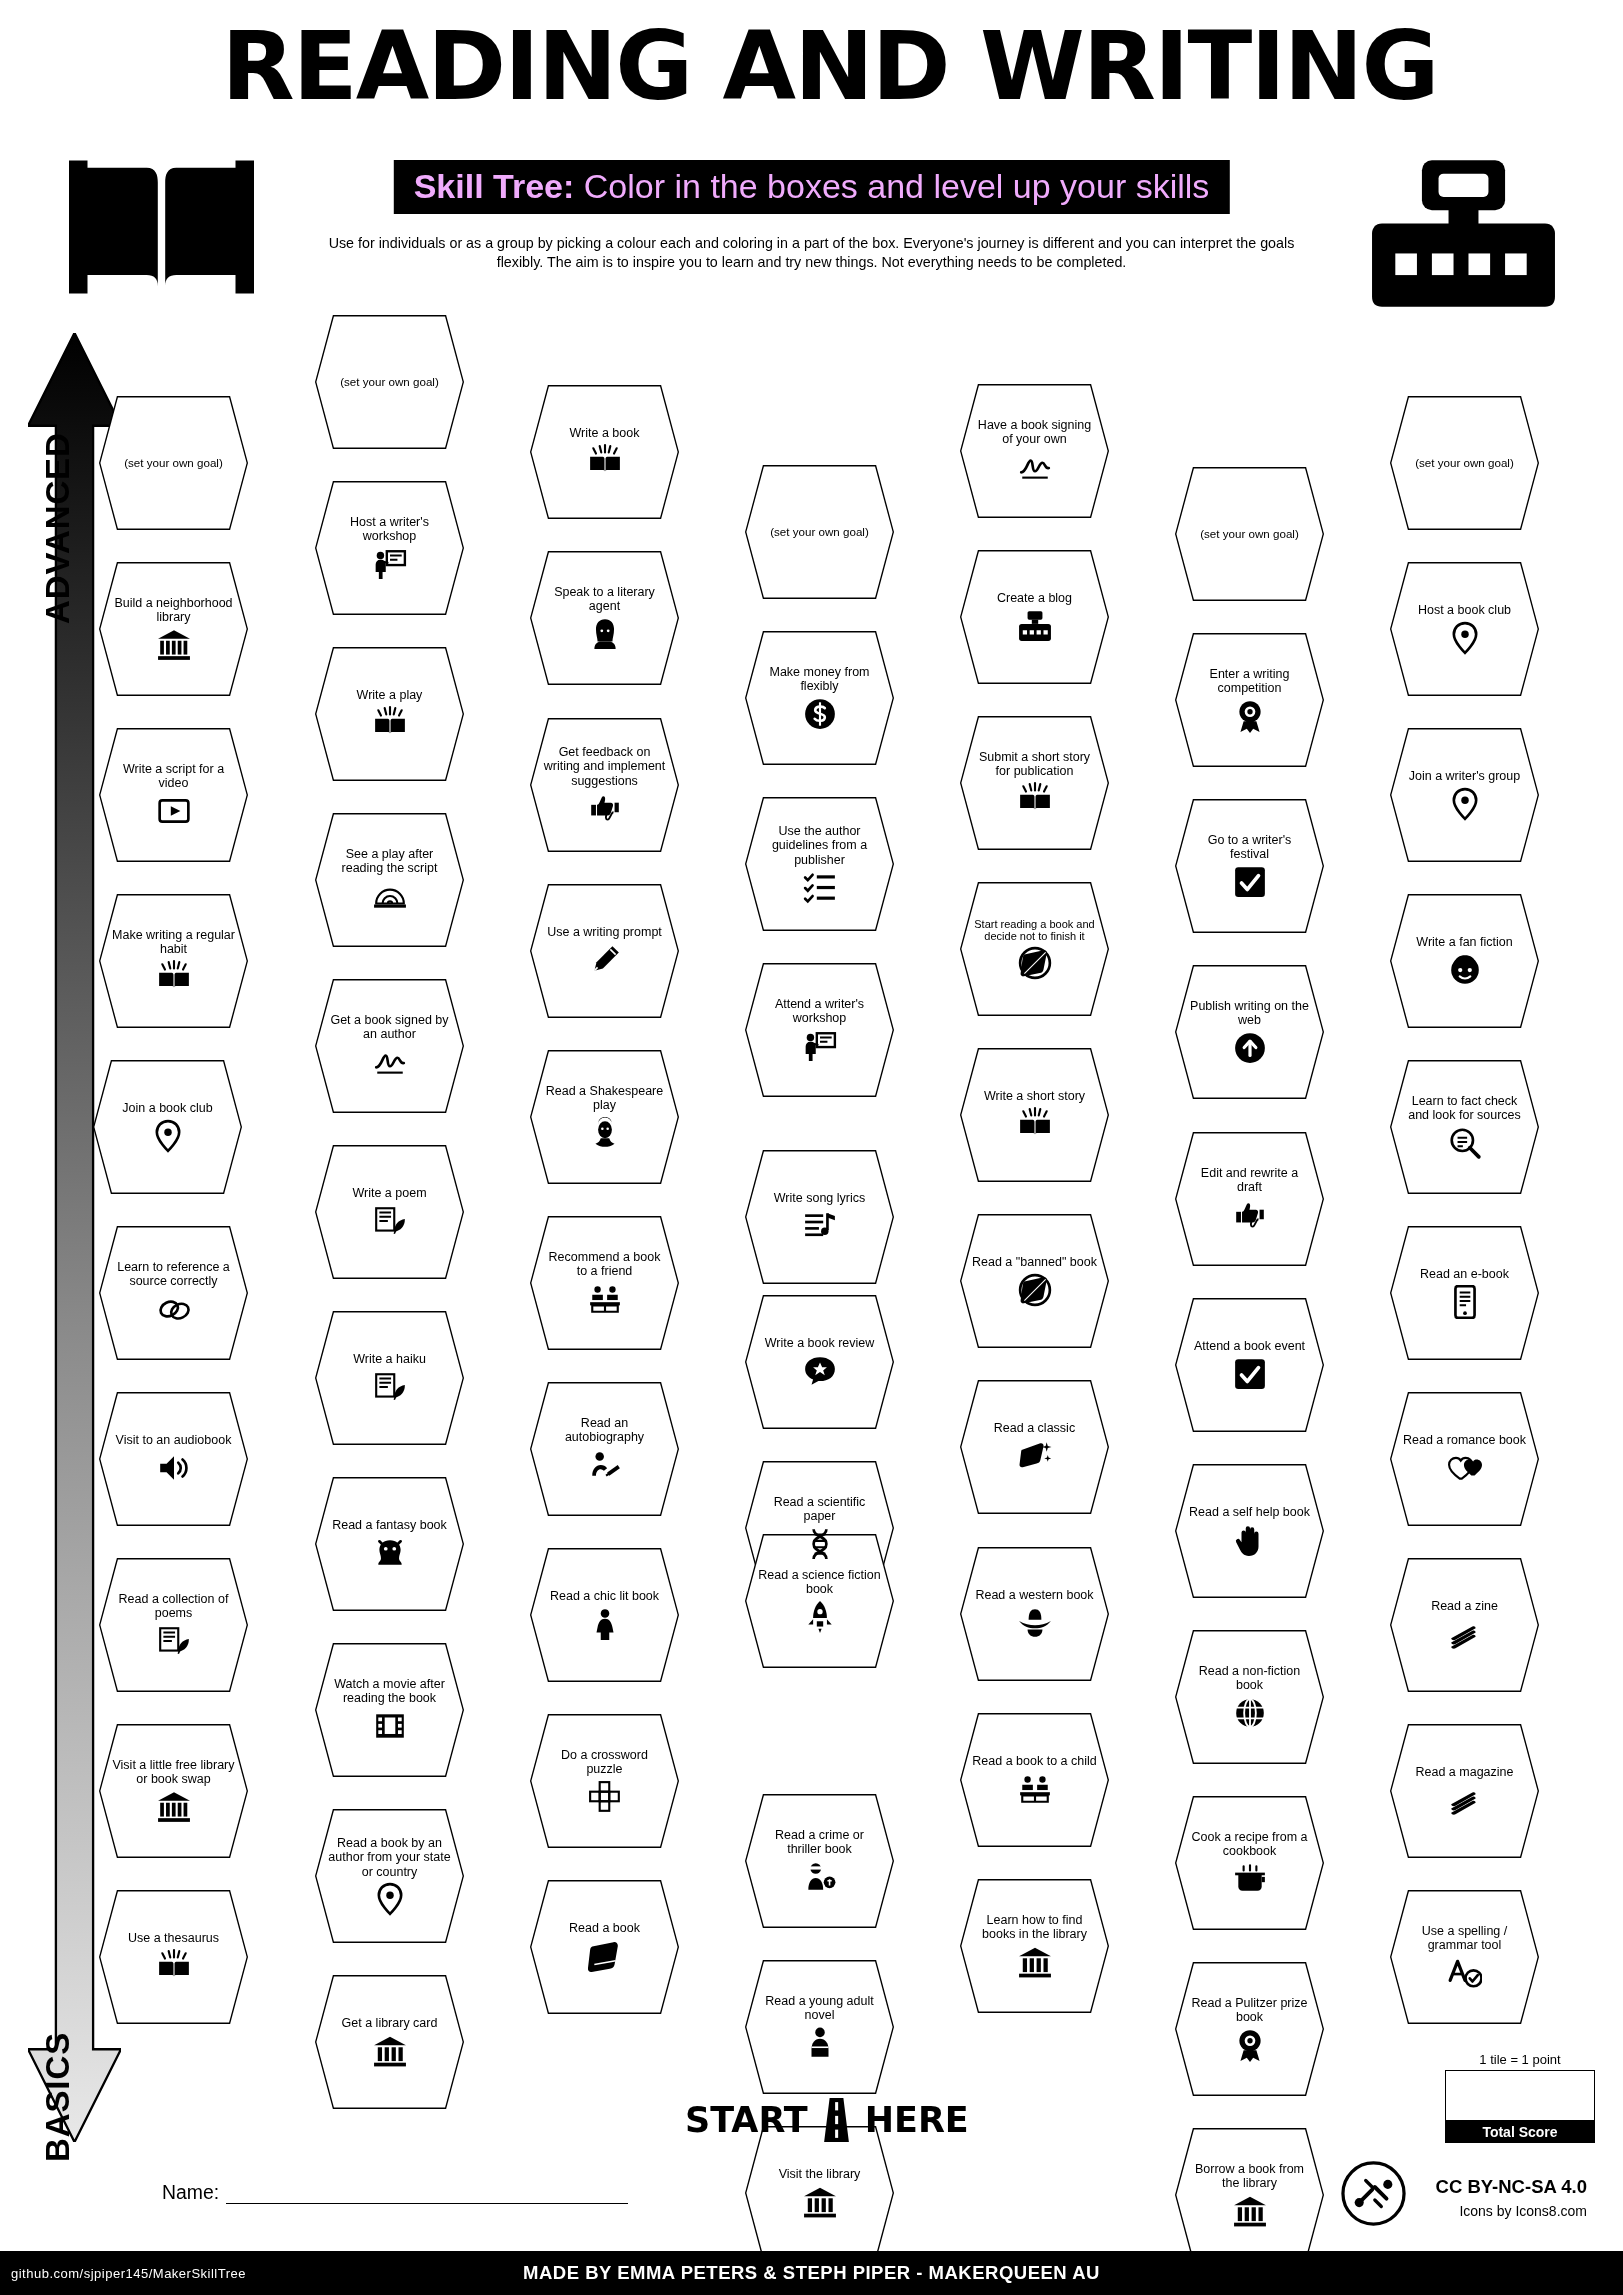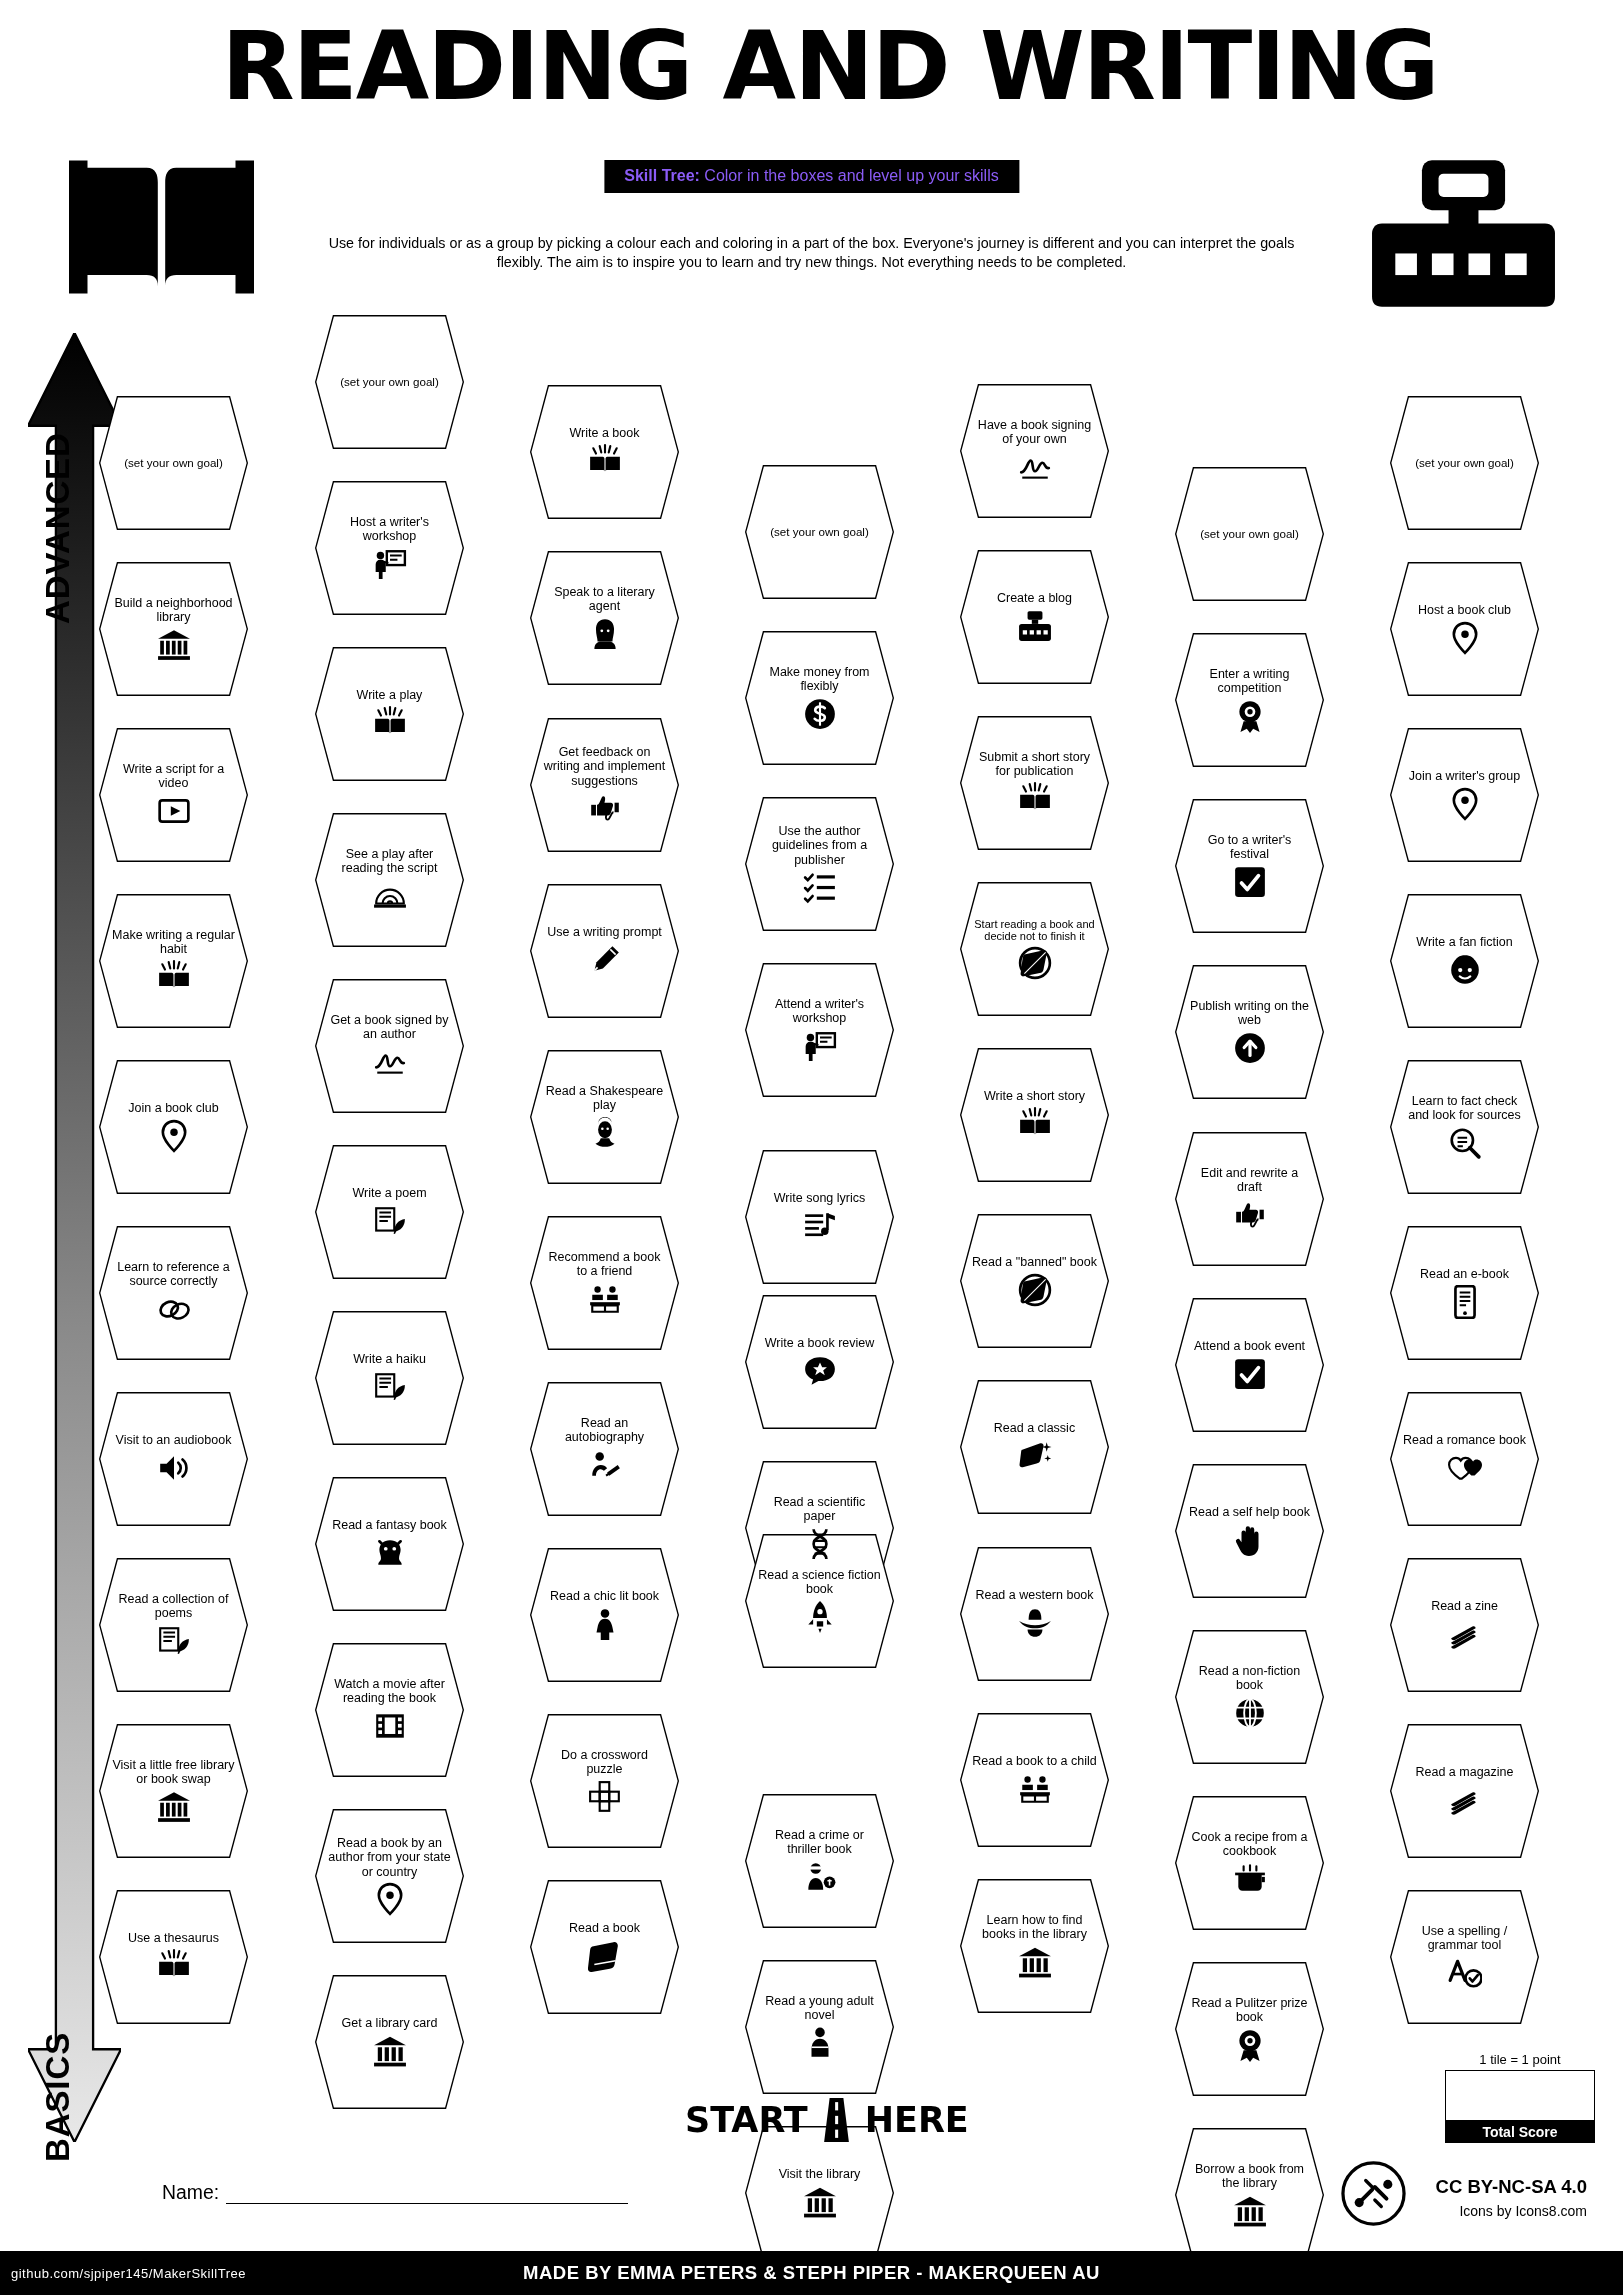--- a/index.html
+++ b/index.html
@@ -24,23 +24,23 @@
     letter-spacing: -1.9px;
     line-height: 1;
     white-space: nowrap;
     padding-left: 36px;
   }
   #subtitle-bar {
     position: absolute;
     top: 160px; left: 50%;
     transform: translateX(-50%);
     background: #000;
-    color: #8b5cf6;
+    color: #f0abfc;
     padding: 7.4px 20.4px;
-    font-size: 16px;
+    font-size: 34px;
     white-space: nowrap;
     font-family: "Liberation Sans", sans-serif;
   }
   #subtitle-bar .lead { font-weight: bold; }
   #intro {
     position: absolute;
     top: 234px; left: 50%;
     transform: translateX(-50%);
     width: 971px;
     text-align: center;
@@ -278,21 +278,21 @@
         <div class="lbl">Make writing a regular habit</div>
         <div class="ico">
           <svg viewBox="0 0 64 64" width="34" height="34">
             <path d="M4 24 h24 c2 0 3 2 3 4 v24 c0 -2 -1 -3 -3 -3 H4 Z" fill="#000"></path>
             <path d="M60 24 h-24 c-2 0 -3 2 -3 4 v24 c0 -2 1 -3 3 -3 h24 Z" fill="#000"></path>
             <path d="M10 8 l5 10 M22 4 l3 12 M32 2 v14 M42 4 l-3 12 M54 8 l-5 10" stroke="#000" stroke-width="4" stroke-linecap="round"></path>
           </svg>
         </div>
       </div>
     </div>
-    <div class="hex" style="left: 99px; top: 1060px;">
+    <div class="hex" style="left: 93px; top: 1060px;">
       <div class="hexbg"></div>
       <div class="hexin"></div>
       <div class="content">
         <div class="lbl">Join a book club</div>
         <div class="ico">
           <svg viewBox="0 0 64 64" width="34" height="34">
             <path d="M32 4 C20 4 11 13 11 25 c0 15 21 35 21 35 s21 -20 21 -35 C53 13 44 4 32 4Z" fill="none" stroke="#000" stroke-width="5"></path>
             <circle cx="32" cy="25" r="7" fill="#000"></circle>
           </svg>
         </div>

